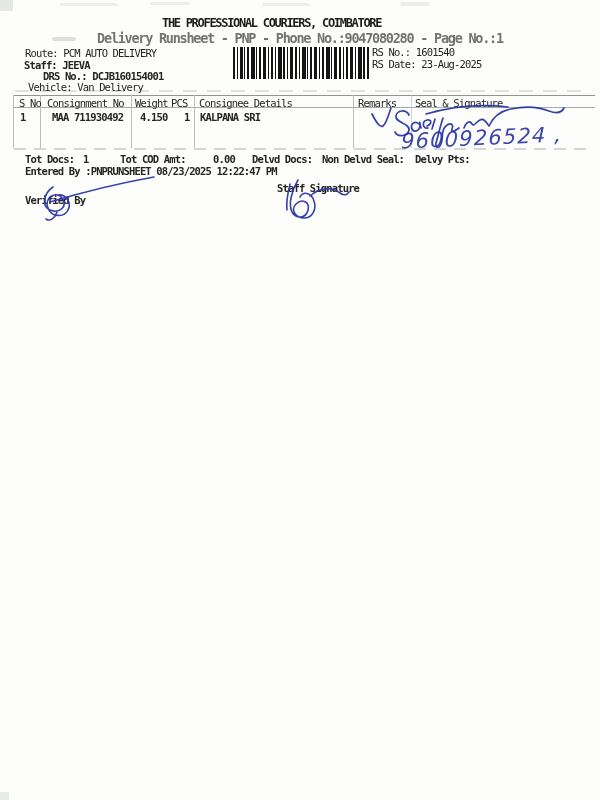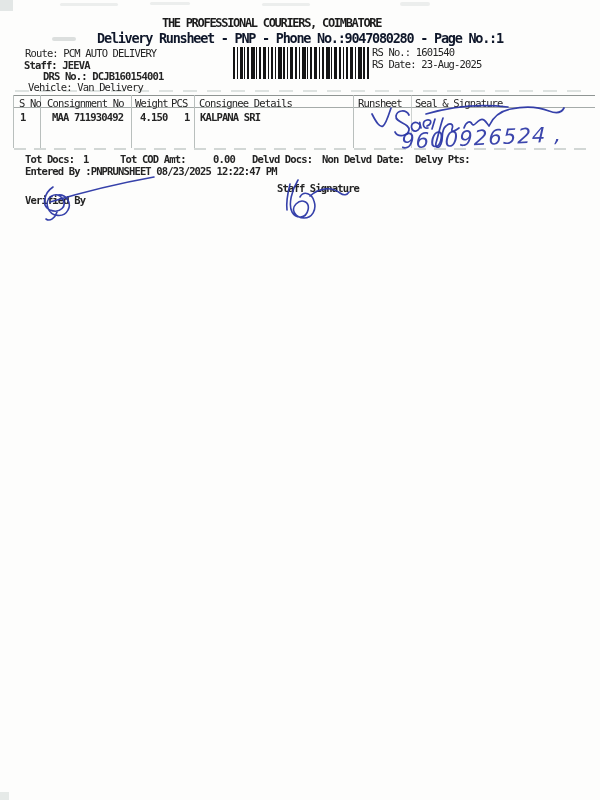--- a/index.html
+++ b/index.html
@@ -3,21 +3,21 @@
 <meta charset="utf-8">
 <style>
   html,body{margin:0;padding:0;background:#e8e8e8;}
   #page{position:relative;width:600px;height:800px;background:#fdfdfc;overflow:hidden;
         font-family:"DejaVu Sans Mono",monospace;}
   .abs{position:absolute;}
   .mono{font-family:"DejaVu Sans Mono",monospace;font-size:10.5px;letter-spacing:-0.85px;
         color:#242424;white-space:pre;line-height:1.1;}
   .b{font-weight:bold;}
   .title{font-size:12px;letter-spacing:-1.3px;color:#1c1c1c;}
-  .subtitle{font-size:13.5px;letter-spacing:-1.25px;color:#0f172a;}
+  .subtitle{font-size:13.5px;letter-spacing:-1.25px;color:#737373;}
   .hline{position:absolute;height:1px;background:#9aa09e;}
   .vline{position:absolute;width:1px;background:#b9bfbd;}
   .dashband{position:absolute;height:2px;
         background:repeating-linear-gradient(90deg,#dde2e0 0 14px,transparent 14px 24px);}
   .dashband.dark{background:repeating-linear-gradient(90deg,#d2d7d5 0 12px,transparent 12px 20px);}
   .smudge{position:absolute;background:#eceeed;border-radius:2px;}
   .ink-text{font-family:"DejaVu Sans",sans-serif;font-style:italic;font-size:21px;
         letter-spacing:1.2px;opacity:.92;white-space:pre;}
   svg{display:block;}
 </style>
@@ -96,21 +96,21 @@
   <div class="vline" style="left:131px;top:95px;height:53px;"></div>
   <div class="vline" style="left:194px;top:95px;height:53px;"></div>
   <div class="vline" style="left:353px;top:95px;height:53px;"></div>
   <div class="vline" style="left:411px;top:95px;height:53px;opacity:.7;"></div>
 
   <div class="abs mono" style="left:19px;top:98px;">S No</div>
   <div class="abs mono" style="left:47px;top:98px;">Consignment No</div>
   <div class="abs mono" style="left:135px;top:98px;">Weight</div>
   <div class="abs mono" style="left:171px;top:98px;">PCS</div>
   <div class="abs mono" style="left:199px;top:98px;">Consignee Details</div>
-  <div class="abs mono" style="left:358px;top:98px;">Runsheet</div>
+  <div class="abs mono" style="left:358px;top:98px;">Remarks</div>
   <div class="abs mono" style="left:415px;top:98px;">Seal &amp; Signature</div>
 
   <div class="abs mono b" style="left:20px;top:112px;">1</div>
   <div class="abs mono b" style="left:52px;top:112px;">MAA 711930492</div>
   <div class="abs mono b" style="left:140px;top:112px;">4.150</div>
   <div class="abs mono b" style="left:184px;top:112px;">1</div>
   <div class="abs mono b" style="left:200px;top:112px;">KALPANA SRI</div>
 
   <div class="abs" style="left:368px;top:102px;">
     <svg width="200" height="46" viewBox="0 0 200 46" fill="none" stroke="#2c37a6" stroke-width="1.7" stroke-linecap="round" stroke-linejoin="round" opacity=".95">
@@ -125,21 +125,21 @@
     </svg>
   </div>
 
   <div class="abs ink-text" style="left:401px;top:126px;color:#2c37a6;transform:rotate(-2.5deg) skewX(-4deg);">9600926524 ,</div>
 
   <div class="abs mono b" style="left:25px;top:154px;">Tot Docs:</div>
   <div class="abs mono b" style="left:83px;top:154px;">1</div>
   <div class="abs mono b" style="left:120px;top:154px;">Tot COD Amt:</div>
   <div class="abs mono b" style="left:213px;top:154px;">0.00</div>
   <div class="abs mono b" style="left:252px;top:154px;">Delvd Docs:</div>
-  <div class="abs mono b" style="left:322px;top:154px;">Non Delvd Date:</div>
+  <div class="abs mono b" style="left:322px;top:154px;">Non Delvd Seal:</div>
   <div class="abs mono b" style="left:415px;top:154px;text-align:right;">Delvy Pts:</div>
 
   <div class="abs mono b" style="left:25px;top:166px;">Entered By :PNPRUNSHEET 08/23/2025 12:22:47 PM</div>
 
   <div class="abs mono b" style="left:25px;top:183px;margin-top:12px;">Verified By</div>
   <div class="abs" style="left:20px;top:172px;">
     <svg width="140" height="52" viewBox="0 0 140 52" fill="none" stroke="#2c37a6" stroke-width="1.6" stroke-linecap="round" stroke-linejoin="round" opacity=".95">
       <path d="M30,30 C60,21 95,12 134,5"></path>
       <path d="M33,15 C24,21 21,34 30,38 C40,42 48,34 42,26 C36,18 24,26 28,36 C31,45 44,46 48,38 C52,31 46,22 38,23"></path>
       <path d="M37,40 C35,46 30,50 26,47"></path>

